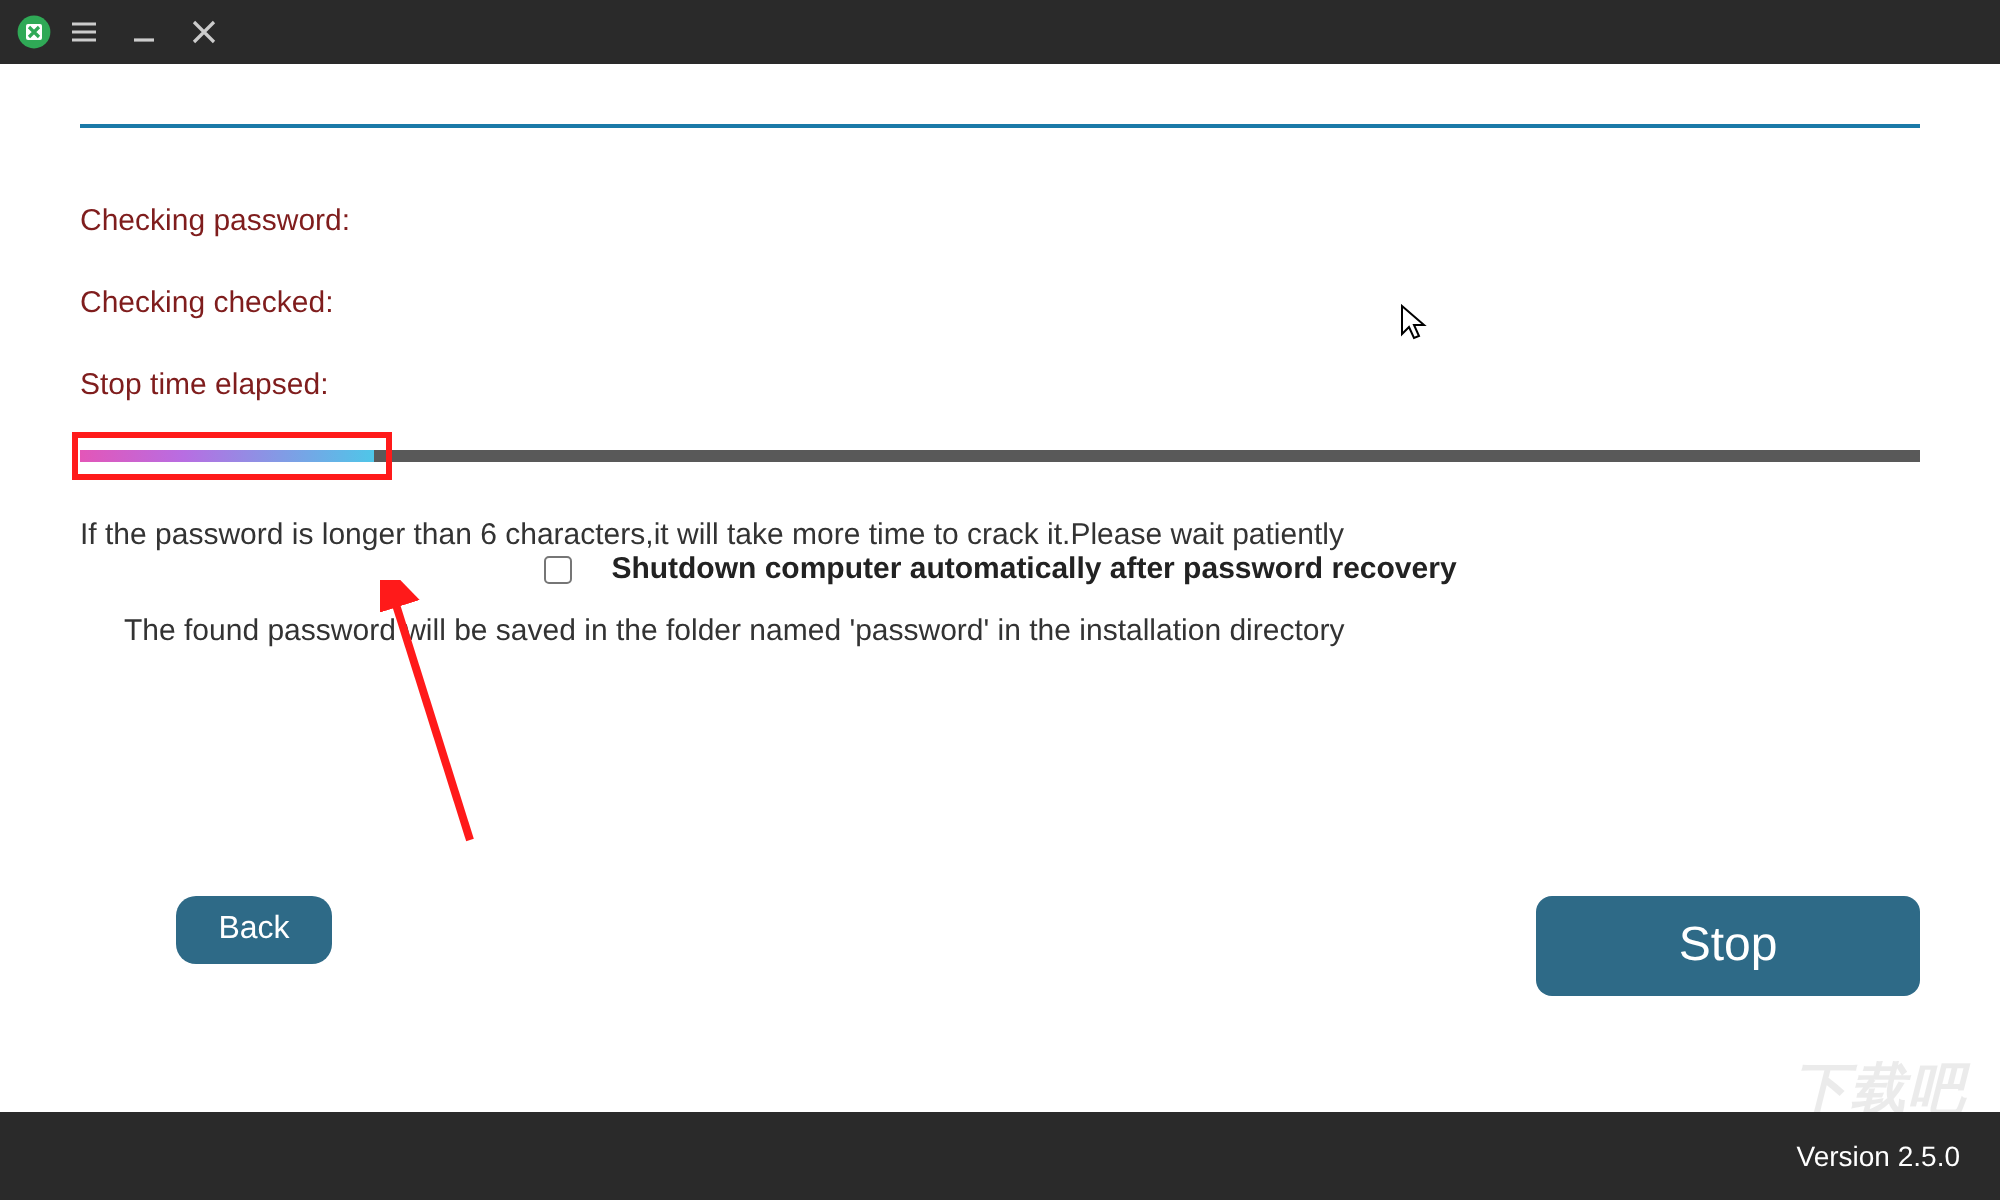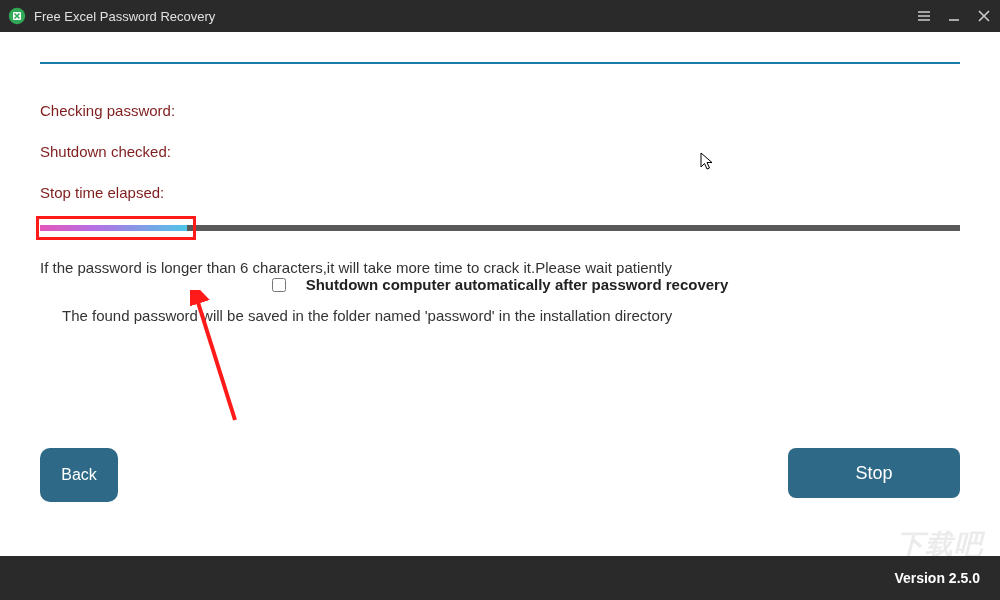--- a/index.html
+++ b/index.html
@@ -150,49 +150,50 @@
       color: #fff;
       font-size: 16px;
       cursor: pointer;
       display: flex;
       align-items: center;
       justify-content: center;
     }
 
     .btn-back {
       width: 78px;
-      height: 54px;
+      height: 34px;
       background: #2e6a87;
       border-radius: 10px;
+      margin-left: 48px;
     }
 
     .btn-stop {
-      width: 172px;
+      width: 192px;
       height: 50px;
       background: #2e6a87;
-      font-size: 18px;
+      font-size: 24px;
     }
 
     .footer {
       position: absolute;
       bottom: 0;
       left: 0;
       right: 0;
       height: 44px;
       background: #2a2a2a;
       color: #fff;
       display: flex;
       align-items: center;
       justify-content: flex-end;
       padding: 0 20px;
     }
 
     .footer .version {
       font-size: 14px;
-      font-weight: 700;
+      font-weight: 400;
     }
 
     .cursor-arrow {
       position: absolute;
       left: 700px;
       top: 152px;
       pointer-events: none;
     }
 
     .red-arrow {
@@ -227,21 +228,20 @@
 <body>
 
 <div class="titlebar">
   <span class="app-icon">
     <svg width="18" height="18" viewBox="0 0 18 18">
       <circle cx="9" cy="9" r="8.2" fill="#2fa956"></circle>
       <rect x="5" y="5" width="8" height="8" rx="1" fill="#fff"></rect>
       <path d="M6.5 6.5 L11.5 11.5 M11.5 6.5 L6.5 11.5" stroke="#2fa956" stroke-width="1.6"></path>
     </svg>
   </span>
-  <span class="title">Free Excel Password Recovery</span>
   <div class="window-controls">
     <span>
       <svg width="14" height="14" viewBox="0 0 14 14">
           <path d="M1 3h12M1 7h12M1 11h12" stroke="#ccc" stroke-width="1.4"></path>
         </svg>
     </span>
     <span>
       <svg width="14" height="14" viewBox="0 0 14 14">
           <path d="M2 11h10" stroke="#ccc" stroke-width="1.6"></path>
         </svg>
@@ -257,21 +257,21 @@
 <div class="content">
   <div class="blue-line"></div>
 
   <div class="status-row">
     <span>Checking password:</span>
     <span></span>
   </div>
 
 
   <div class="status-row">
-    <span>Shutdown checked:</span>
+    <span>Checking checked:</span>
     <span></span>
   </div>
 
   <div class="status-row">
     <span>Stop time elapsed:</span>
     <span></span>
   </div>
 
   <div class="progress-wrap">
     <div class="progress-track">

